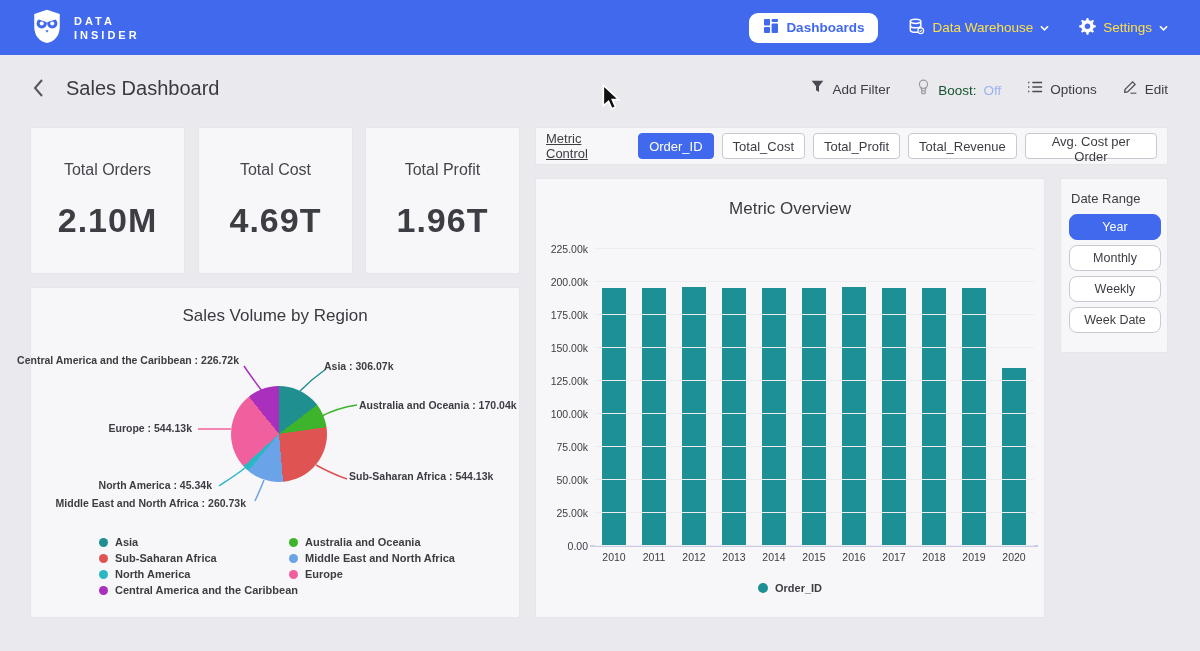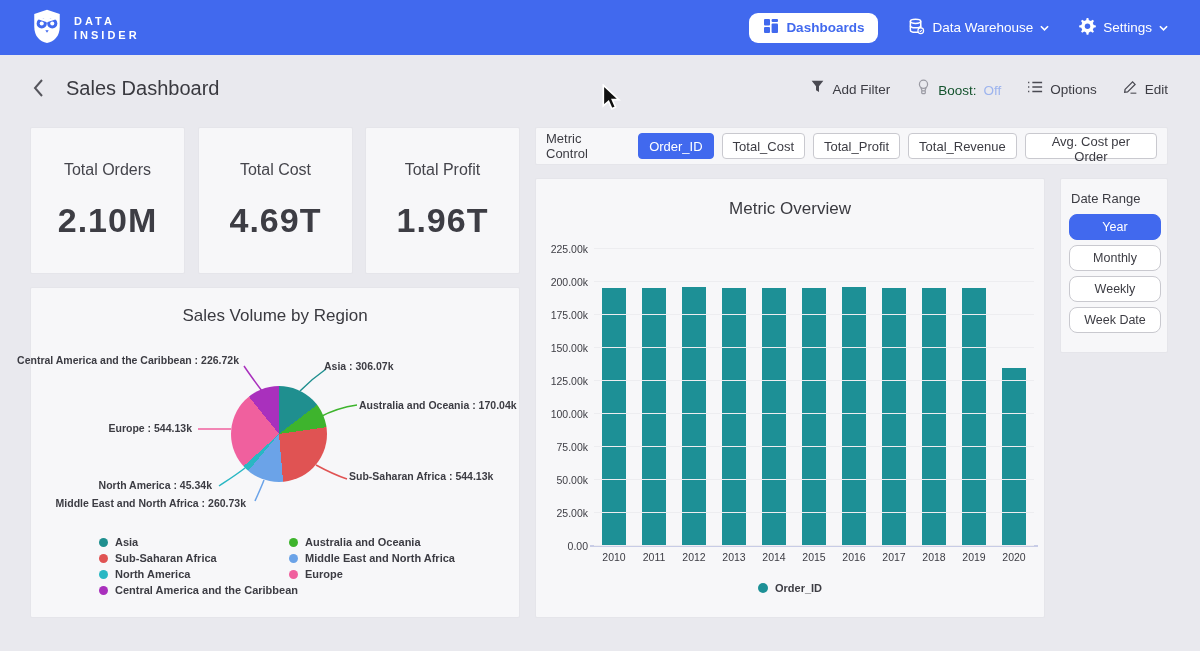--- a/index.html
+++ b/index.html
@@ -6,21 +6,21 @@
   html,body { width:1200px; height:651px; }
   body { font-family:"Liberation Sans", sans-serif; background:#e9e9ee; overflow:hidden; }
   .page { position:relative; width:1200px; height:651px; background:#e9e9ee; }
 
   
   .navbar { position:absolute; left:0; top:0; width:1200px; height:55px; background:#4169ee;
             display:flex; align-items:center; justify-content:space-between; padding:0 32px 0 30px; }
   .brand { display:flex; align-items:center; gap:10px; }
   .brand-text { color:#fff; font-size:11px; font-weight:bold; letter-spacing:3px; line-height:14px; }
   .nav-right { display:flex; align-items:center; gap:30px; }
-  .nav-item { display:flex; align-items:center; gap:7px; color:#ffffff; font-size:13.5px; cursor:pointer; }
+  .nav-item { display:flex; align-items:center; gap:7px; color:#fde047; font-size:13.5px; cursor:pointer; }
   .pill { background:#fff; color:#4169ee; border:none; border-radius:9px; height:30px; padding:0 14px;
           display:flex; align-items:center; gap:7px; font-size:13.5px; font-weight:bold; cursor:pointer;
           font-family:"Liberation Sans", sans-serif; }
   .chev { width:9px; height:6px; }
 
   
   .page-header { position:absolute; left:0; top:55px; width:1200px; height:66px;
                  display:flex; align-items:center; justify-content:space-between; padding:0 32px; }
   .header-left { display:flex; align-items:center; gap:22px; }
   .back-btn { background:none; border:none; cursor:pointer; display:flex; align-items:center; }
@@ -34,21 +34,21 @@
   .card { position:absolute; background:#f7f7f9; border:1px solid #e5e5ea; border-radius:2px; }
 
   .kpi { width:155px; height:147px; top:127px; display:flex; flex-direction:column;
          align-items:center; justify-content:center; gap:22px; }
   .kpi-label { font-size:16px; color:#45454c; }
   .kpi-value { font-size:34px; font-weight:bold; color:#3d3d44; letter-spacing:1px; }
 
   
   .metric-bar { left:535px; top:127px; width:633px; height:38px; display:flex; align-items:center;
                 gap:8px; padding:0 10px; }
-  .metric-label { font-size:13px; color:#3c3c43; margin-right:4px; }
+  .metric-label { font-size:13px; color:#3c3c43; margin-right:4px;text-decoration:underline; }
   .chip { height:26px; padding:0 10px; border:1px solid #c9c9cf; border-radius:4px; background:#fff;
           color:#3c3c43; font-size:13px; cursor:pointer; font-family:"Liberation Sans", sans-serif; }
   .chip.active { background:#4169ee; border-color:#4169ee; color:#fff; }
 
   
   .chart-card { left:535px; top:178px; width:510px; height:440px; }
   .chart-title { position:absolute; top:20px; left:0; width:100%; text-align:center;
                  font-size:17px; color:#3a3a40; }
   .plot { position:absolute; left:58px; top:70px; width:440px; height:297px; }
   .gridline { position:absolute; left:0; width:100%; height:1px; background:#ededf0; }

